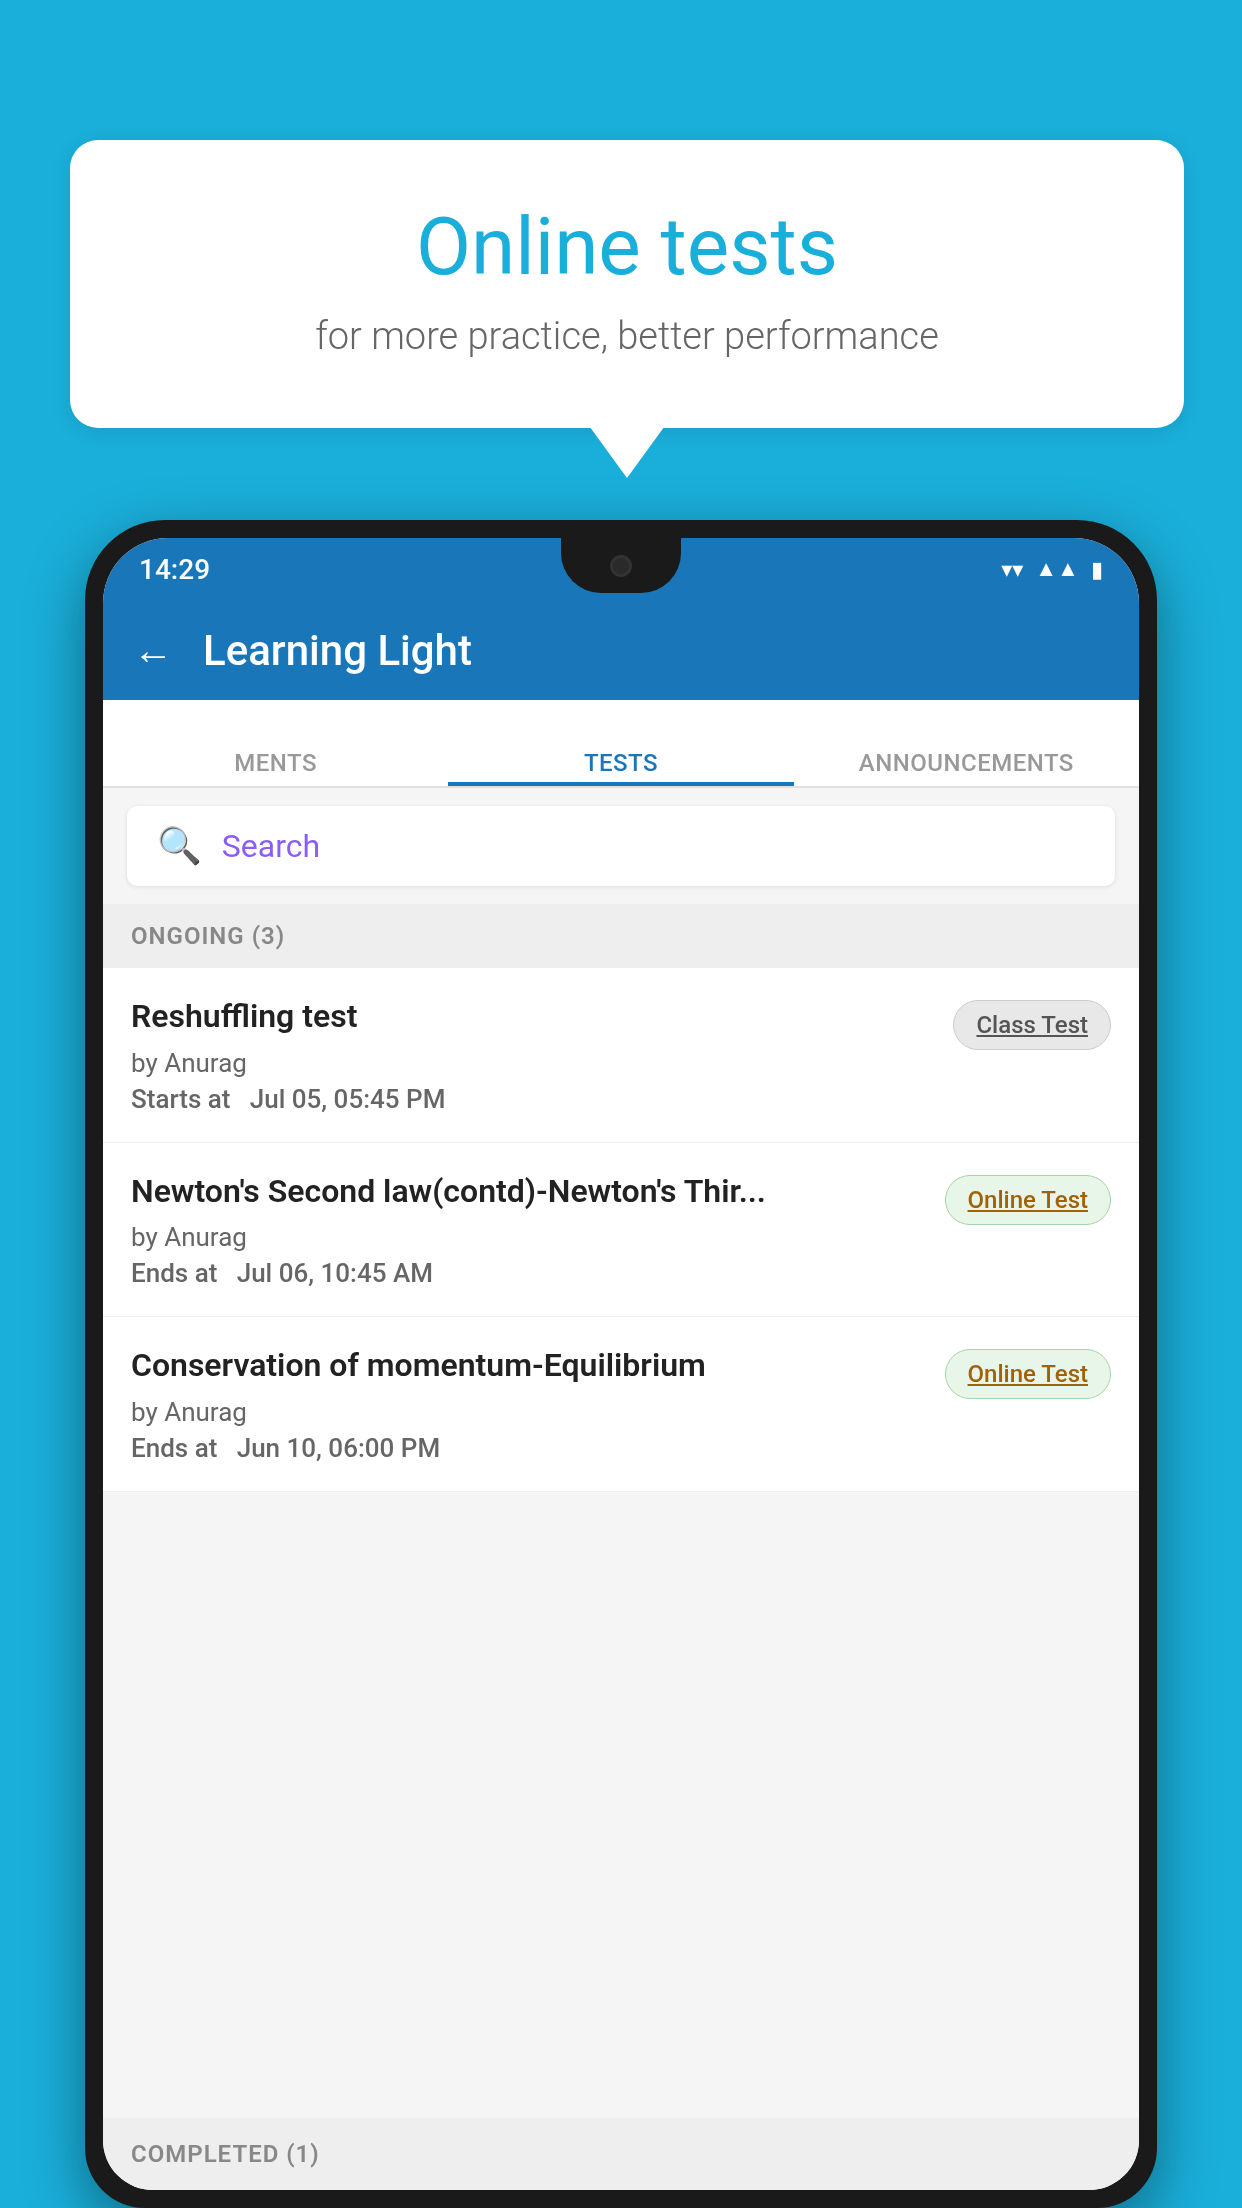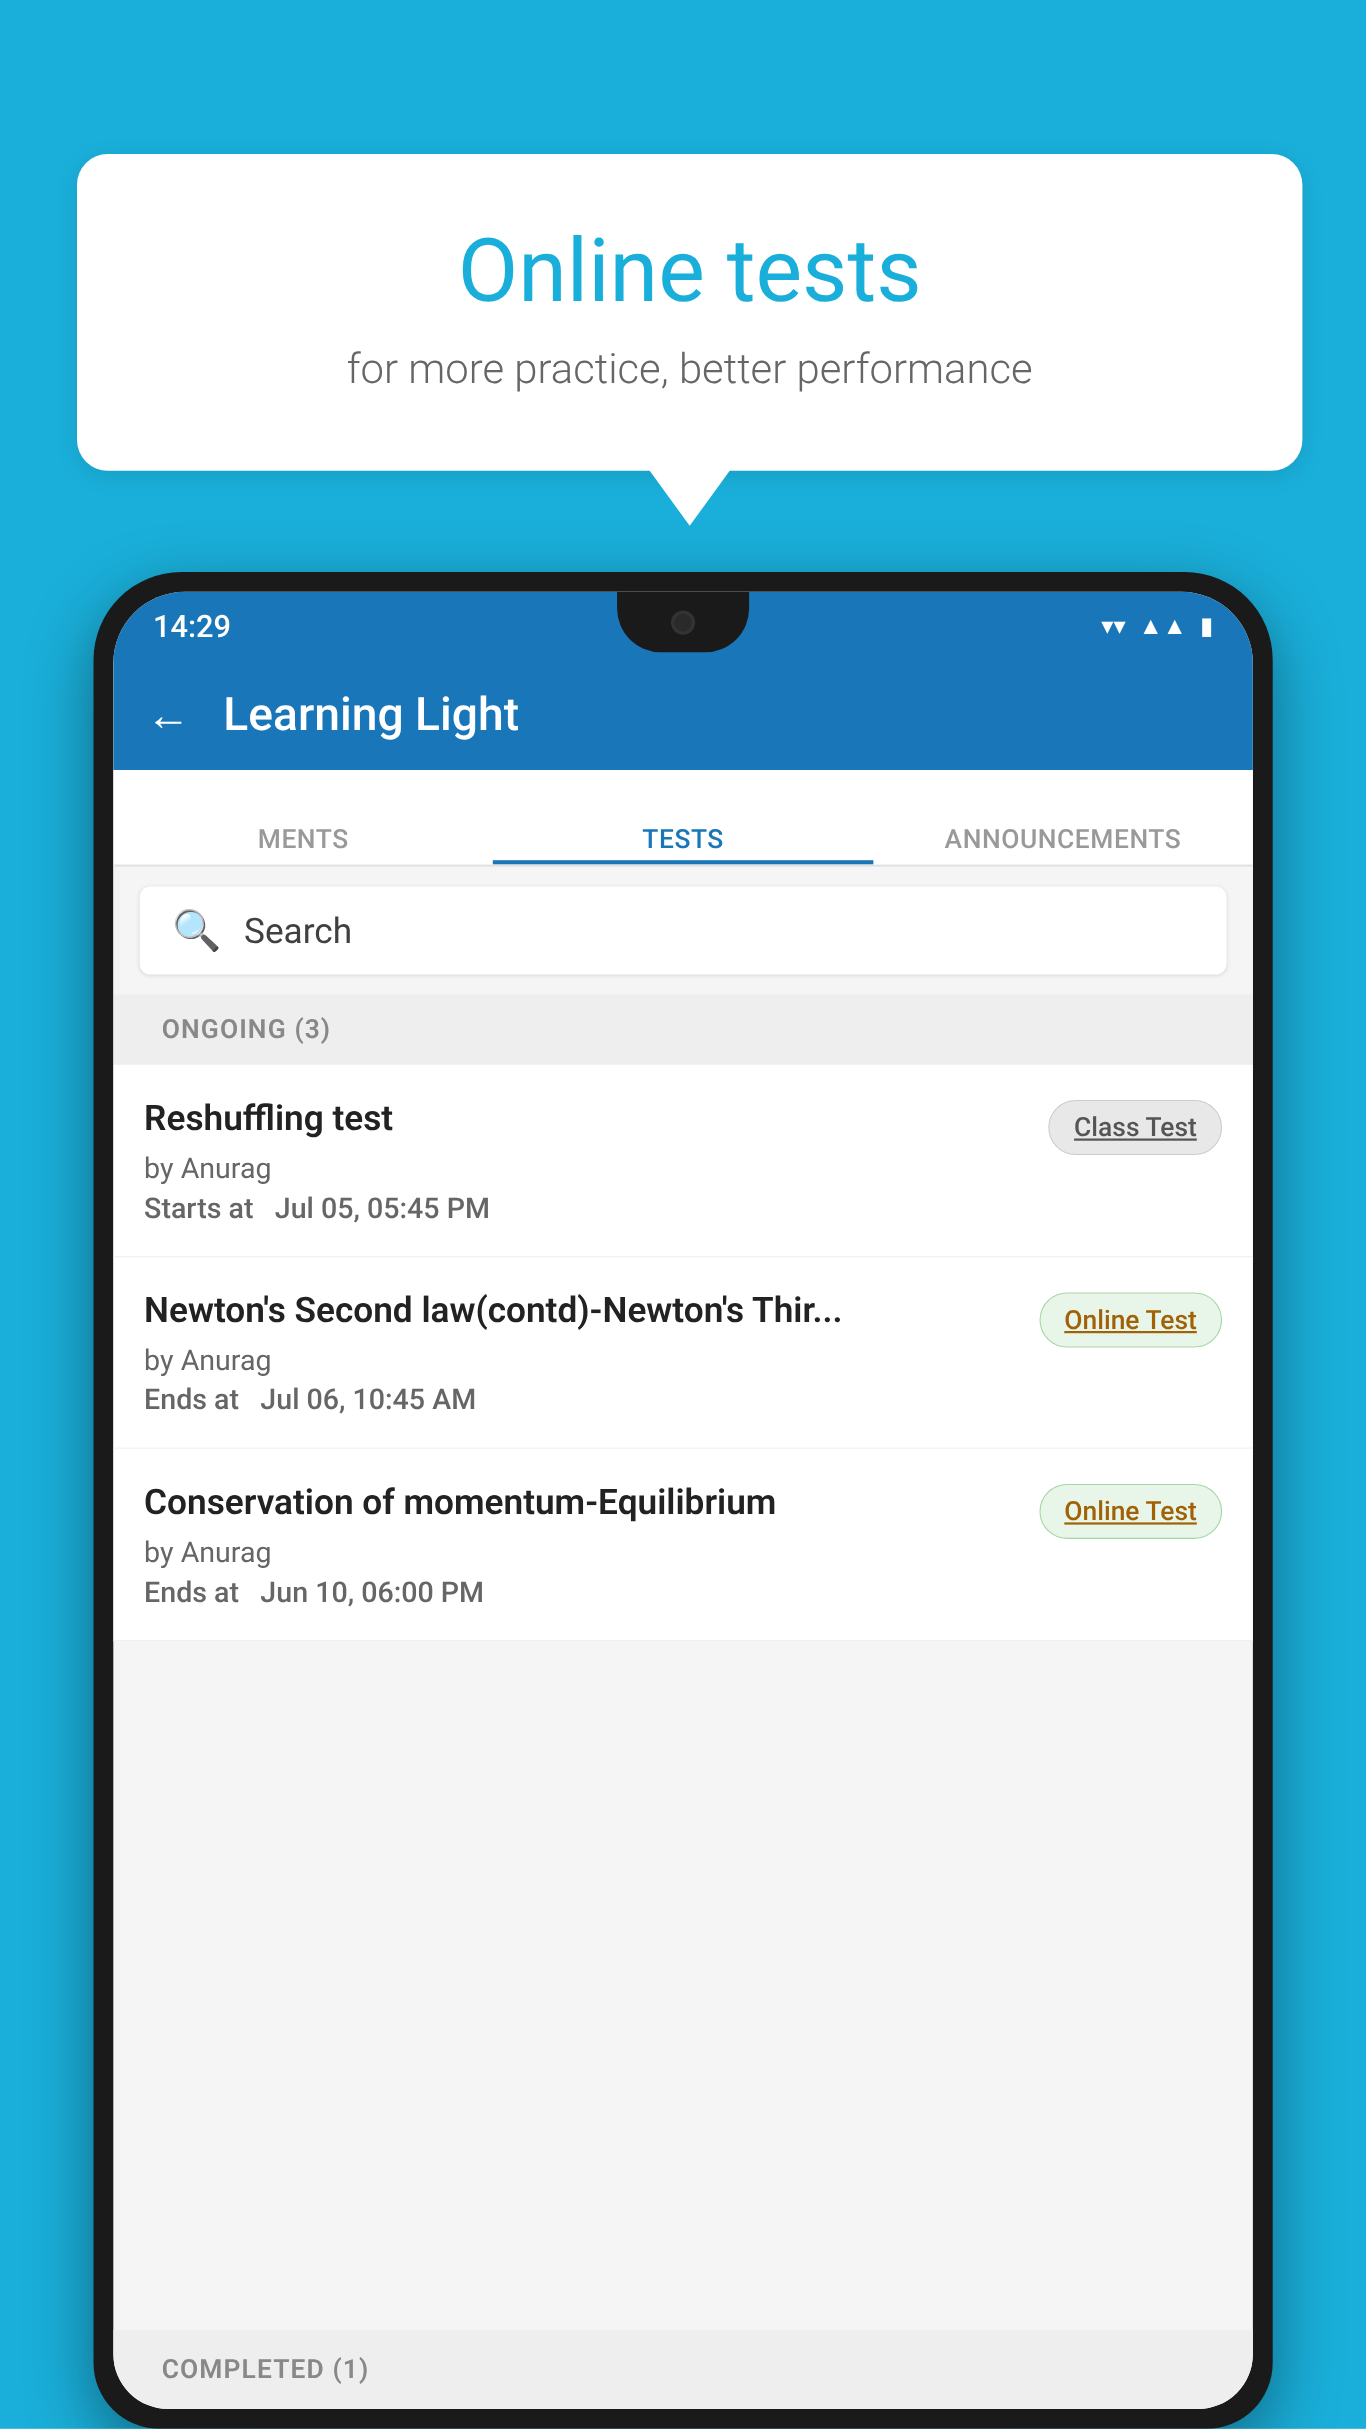--- a/index.html
+++ b/index.html
@@ -188,27 +188,27 @@
       box-shadow: 0 1px 4px rgba(0,0,0,0.1);
     }
 
     .search-icon-wrap {
       color: #aaa;
       font-size: 36px;
     }
 
     .search-placeholder {
       font-size: 32px;
-      color: #404040;
+      color: #8b5cf6;
     }
 
     
     .section-header {
       background: #eeeeee;
-      padding: 18px 44px;
+      padding: 18px 28px;
     }
 
     .section-label {
       font-size: 24px;
       color: #888;
       font-weight: 600;
       letter-spacing: 1px;
       text-transform: uppercase;
     }
 

